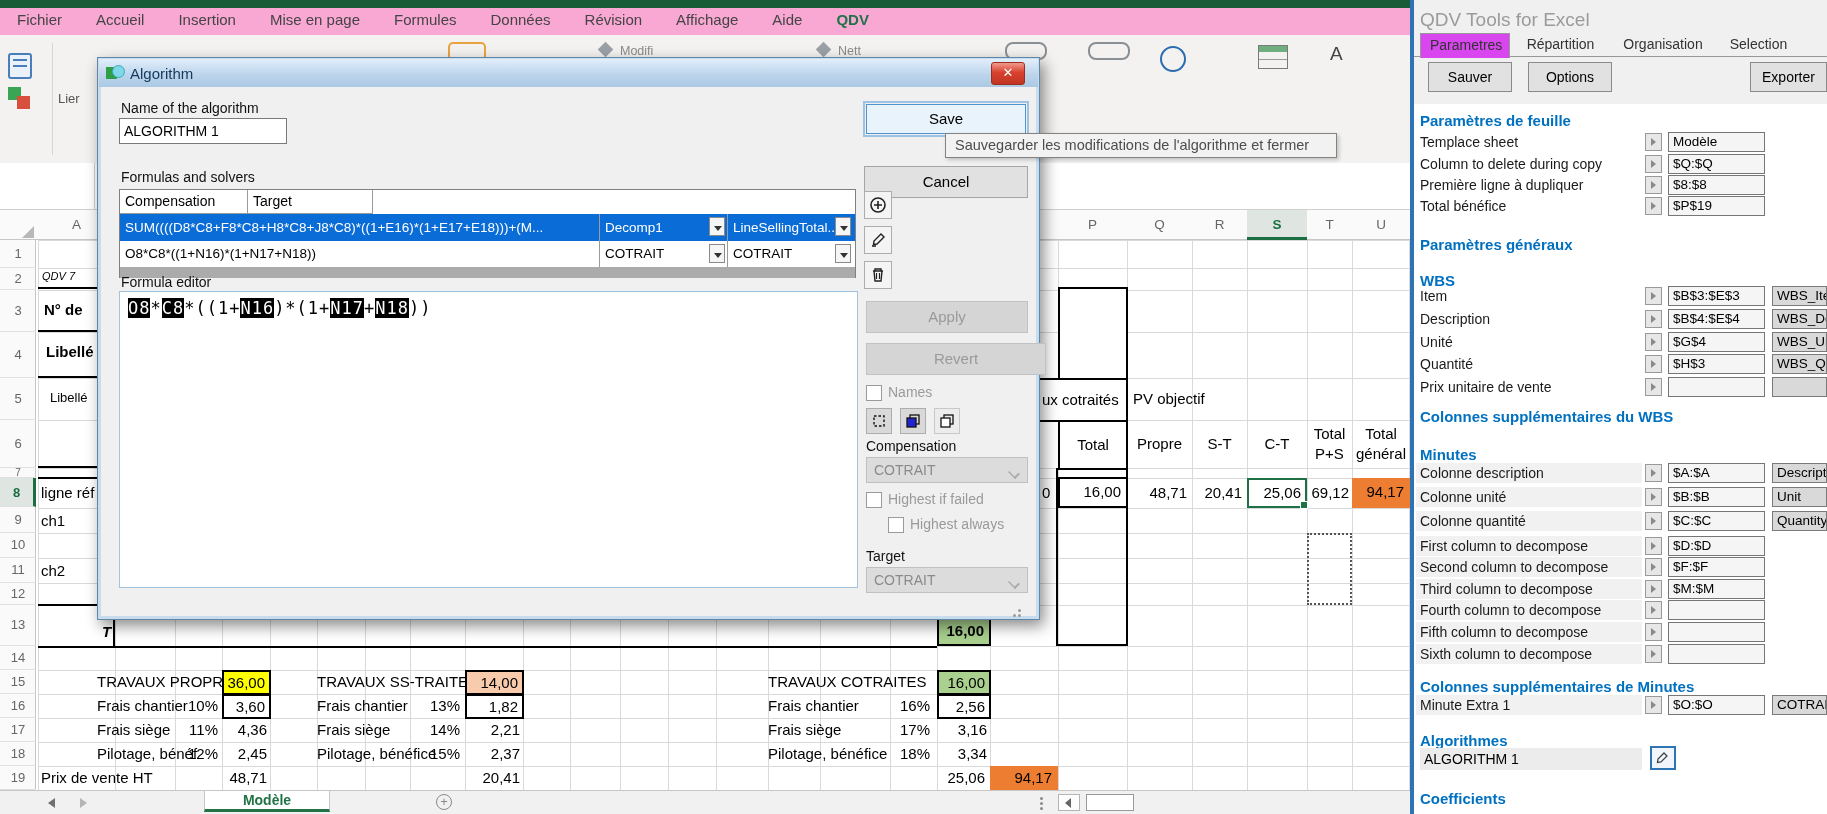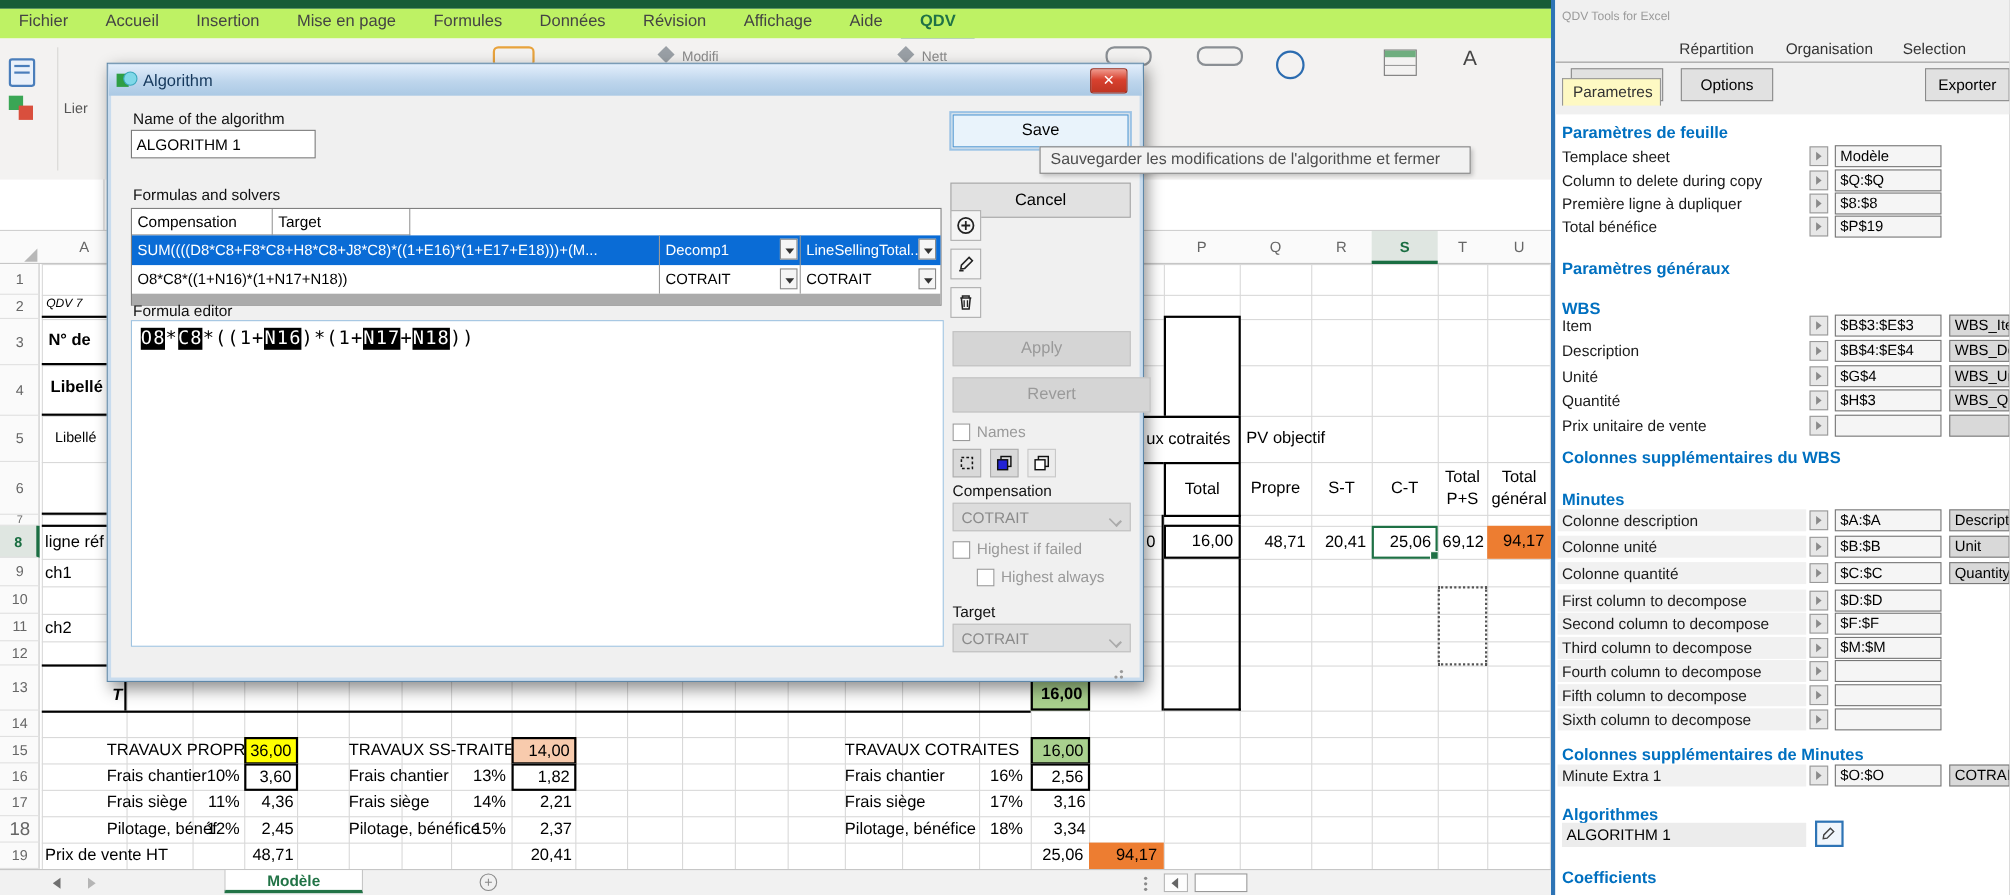--- a/index.html
+++ b/index.html
@@ -5,21 +5,21 @@
   html,body{margin:0;padding:0;background:#888;}
   #screen{position:relative;width:1827px;height:814px;background:#fff;overflow:hidden;
           font-family:"Liberation Sans","DejaVu Sans",sans-serif;font-size:15px;color:#000;}
   .ab{position:absolute;}
   .cell{position:absolute;white-space:nowrap;line-height:24px;}
   .num{text-align:right;}
   .gl{position:absolute;background:#d9d9d9;}
   .blk{position:absolute;background:#000;}
   .bbox{position:absolute;border:2px solid #000;background:#fff;box-sizing:border-box;}
   
-  #ribbonTabs{position:absolute;left:0;top:8px;width:1410px;height:27px;background:#bef264;display:flex;gap:0;}
+  #ribbonTabs{position:absolute;left:0;top:8px;width:1410px;height:27px;background:#f9a8d4;display:flex;gap:0;}
   .rtab{padding:3px 17px 0 17px;font-size:15px;color:#444;height:24px;cursor:default;}
   .rtab.active{color:#1f7246;border-bottom:3px solid #1f7246;font-weight:bold;}
   #ribbonBody{position:absolute;left:0;top:35px;width:1410px;height:128px;background:#f3f2f1;border-bottom:1px solid #e1dfdd;}
   
   .colhdr{position:absolute;top:210px;height:30px;line-height:30px;text-align:center;color:#666;font-size:13.5px;}
   .colhdr.sel{background:#dfe6e1;color:#1a6e42;border-bottom:3px solid #1a6e42;font-weight:bold;box-sizing:border-box;}
   .rowhdr{position:absolute;left:0;width:36px;color:#666;font-size:13px;text-align:center;border-bottom:1px solid #e0e0e0;}
   .rowhdr.sel{background:#dfe6e1;color:#1a6e42;border-right:3px solid #1a6e42;font-weight:bold;box-sizing:border-box;}
   
   #dlg{position:absolute;left:97px;top:57px;width:943px;height:563px;background:#f0f0f0;
@@ -51,21 +51,21 @@
   .ddbox{position:absolute;right:2px;top:3px;width:16px;height:19px;background:#f5f5f5;border:1px solid #8a8a8a;box-sizing:border-box;}
   .ddbox:after{content:"";position:absolute;left:4px;top:8px;border:4px solid transparent;border-top:5px solid #333;}
   
   #editor{position:absolute;left:21px;top:233px;width:739px;height:297px;background:#fff;border:1px solid #9fc3e0;
           font-family:"DejaVu Sans Mono","Liberation Mono",monospace;font-size:17px;padding:6px 8px;box-sizing:border-box;letter-spacing:1px;}
   #editor b{background:#000;color:#fff;font-weight:normal;}
   
   #panel{position:absolute;left:1414px;top:0;width:413px;height:814px;background:#fff;z-index:10;overflow:hidden;}
   #panelTop{position:absolute;left:0;top:0;width:413px;height:104px;background:#f0f0f0;}
   .ptab{position:absolute;top:33px;height:23px;padding:3px 9px 0 9px;font-size:14px;color:#333;box-sizing:border-box;}
-  .ptab.active{background:#fef9c3;border:1px solid #979797;border-bottom:none;height:25px;z-index:2;margin-top:38px;}
+  .ptab.active{background:#d946ef;border:1px solid #979797;border-bottom:none;height:25px;z-index:2;}
   .pbtn{position:absolute;top:62px;height:30px;background:#e1e1e1;border:1px solid #8a8a8a;font-size:14px;text-align:center;line-height:28px;box-sizing:border-box;}
   .phead{position:absolute;left:6px;font-size:15px;font-weight:bold;color:#0070c0;white-space:nowrap;}
   .plabel{position:absolute;left:6px;font-size:14px;color:#1a1a1a;white-space:nowrap;height:19px;line-height:19px;}
   .pshade{position:absolute;left:2px;width:226px;height:20px;background:#f1f1f1;}
   .parrow{position:absolute;left:231px;width:17px;height:18px;background:#e7e7e7;border:1px solid #999;box-sizing:border-box;}
   .parrow:after{content:"";position:absolute;left:5px;top:4px;border:4px solid transparent;border-left:5px solid #8a8a8a;}
   .pval{position:absolute;left:254px;width:97px;height:20px;background:#f5f5f5;border:1px solid #767676;font-size:13.5px;line-height:18px;padding-left:4px;box-sizing:border-box;white-space:nowrap;overflow:hidden;}
   .pname{position:absolute;left:358px;width:55px;height:20px;background:#d9d9d9;border:1px solid #7a7a7a;font-size:13.5px;line-height:18px;padding-left:4px;box-sizing:border-box;white-space:nowrap;overflow:hidden;}
   
   #tabstrip{position:absolute;left:0;top:790px;width:1410px;height:24px;background:#f1f1f1;border-top:1px solid #c6c6c6;box-sizing:border-box;}
@@ -145,21 +145,21 @@
       <div class="rowhdr sel" style="top: 478px; height: 29px; line-height: 29px; width: 36px; font-size: 13px;">8</div>
       <div class="rowhdr" style="top: 508px; height: 24px; line-height: 24px; width: 36px; font-size: 13px;">9</div>
       <div class="rowhdr" style="top: 533px; height: 24px; line-height: 24px; width: 36px; font-size: 13px;">10</div>
       <div class="rowhdr" style="top: 558px; height: 24px; line-height: 24px; width: 36px; font-size: 13px;">11</div>
       <div class="rowhdr" style="top: 583px; height: 21px; line-height: 21px; width: 36px; font-size: 13px;">12</div>
       <div class="rowhdr" style="top: 605px; height: 40px; line-height: 40px; width: 36px; font-size: 13px; text-align: center;">13</div>
       <div class="rowhdr" style="top: 646px; height: 23px; line-height: 23px; width: 36px; font-size: 13px;">14</div>
       <div class="rowhdr" style="top: 670px; height: 23px; line-height: 23px; width: 36px; font-size: 13px;">15</div>
       <div class="rowhdr" style="top: 694px; height: 23px; line-height: 23px; width: 36px; font-size: 13px;">16</div>
       <div class="rowhdr" style="top: 718px; height: 23px; line-height: 23px; width: 36px; font-size: 13px;">17</div>
-      <div class="rowhdr" style="top: 742px; height: 23px; line-height: 23px; width: 36px; font-size: 17px;">18</div>
+      <div class="rowhdr" style="top: 742px; height: 23px; line-height: 23px; width: 36px; font-size: 13px;">18</div>
       <div class="rowhdr" style="top: 766px; height: 23px; line-height: 23px; width: 36px; font-size: 13px;">19</div>
     </div>
 
   <div id="grid">
       <div class="gl" style="left: 38px; top: 240px; width: 1px; height: 550px;"></div>
       <div class="gl" style="left: 115px; top: 240px; width: 1px; height: 550px;"></div>
       <div class="gl" style="left: 175px; top: 240px; width: 1px; height: 550px;"></div>
       <div class="gl" style="left: 222px; top: 240px; width: 1px; height: 550px;"></div>
       <div class="gl" style="left: 270px; top: 240px; width: 1px; height: 550px;"></div>
       <div class="gl" style="left: 317px; top: 240px; width: 1px; height: 550px;"></div>
@@ -437,21 +437,21 @@
       <div class="dotgrip" style="left:12px;top:3px;background:#9a9a9a;"></div>
     </div>
   </div>
 
   <div class="tool">Sauvegarder les modifications de l'algorithme et fermer</div>
 
   <div class="ab" style="left:1410px;top:0;width:4px;height:814px;background:#2E74B5;z-index:10;"></div>
 
   <div id="panel">
     <div id="panelTop"></div>
-    <div class="ab" style="left:6px;top:9px;font-size:11px;color:#9b9b9b;">QDV Tools for Excel</div>
+    <div class="ab" style="left:6px;top:9px;font-size:19px;color:#9b9b9b;">QDV Tools for Excel</div>
     <div class="ab" style="left:0;top:56px;width:413px;height:1px;background:#979797;"></div>
 
     <div class="pbtn" style="left:14px;width:84px;"><span>Sauver</span></div>
     <div class="pbtn" style="left:114px;width:84px;"><span>Options</span></div>
     <div class="pbtn" style="left:336px;width:77px;"><span>Exporter</span></div>
     <div id="panelBody">
         <div class="phead" style="top: 112px;">Paramètres de feuille</div>
         <div class="plabel" style="top: 133px;">Templace sheet</div>
         <div class="parrow" style="top: 133px;"></div>
         <div class="pval" style="top: 132px;">Modèle</div>

